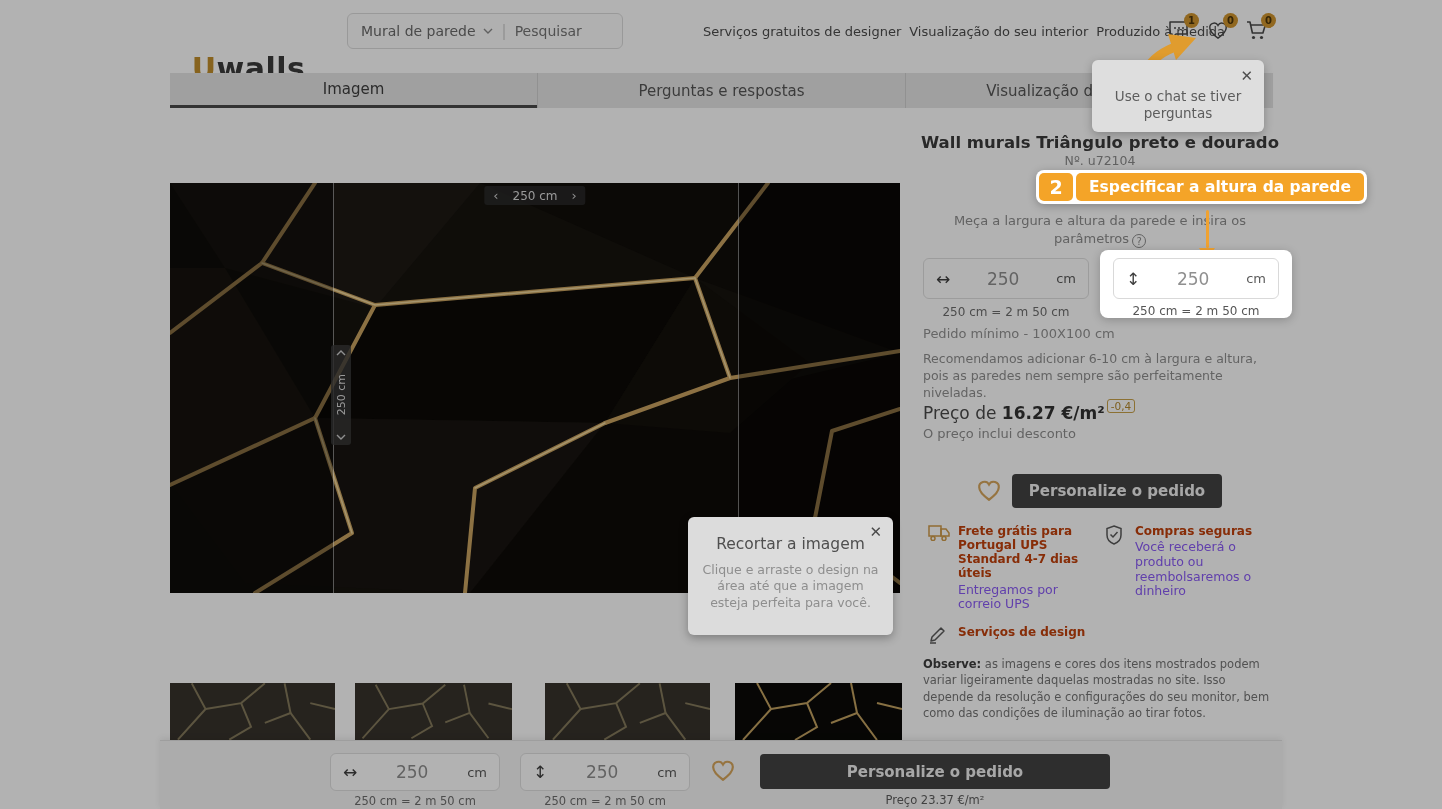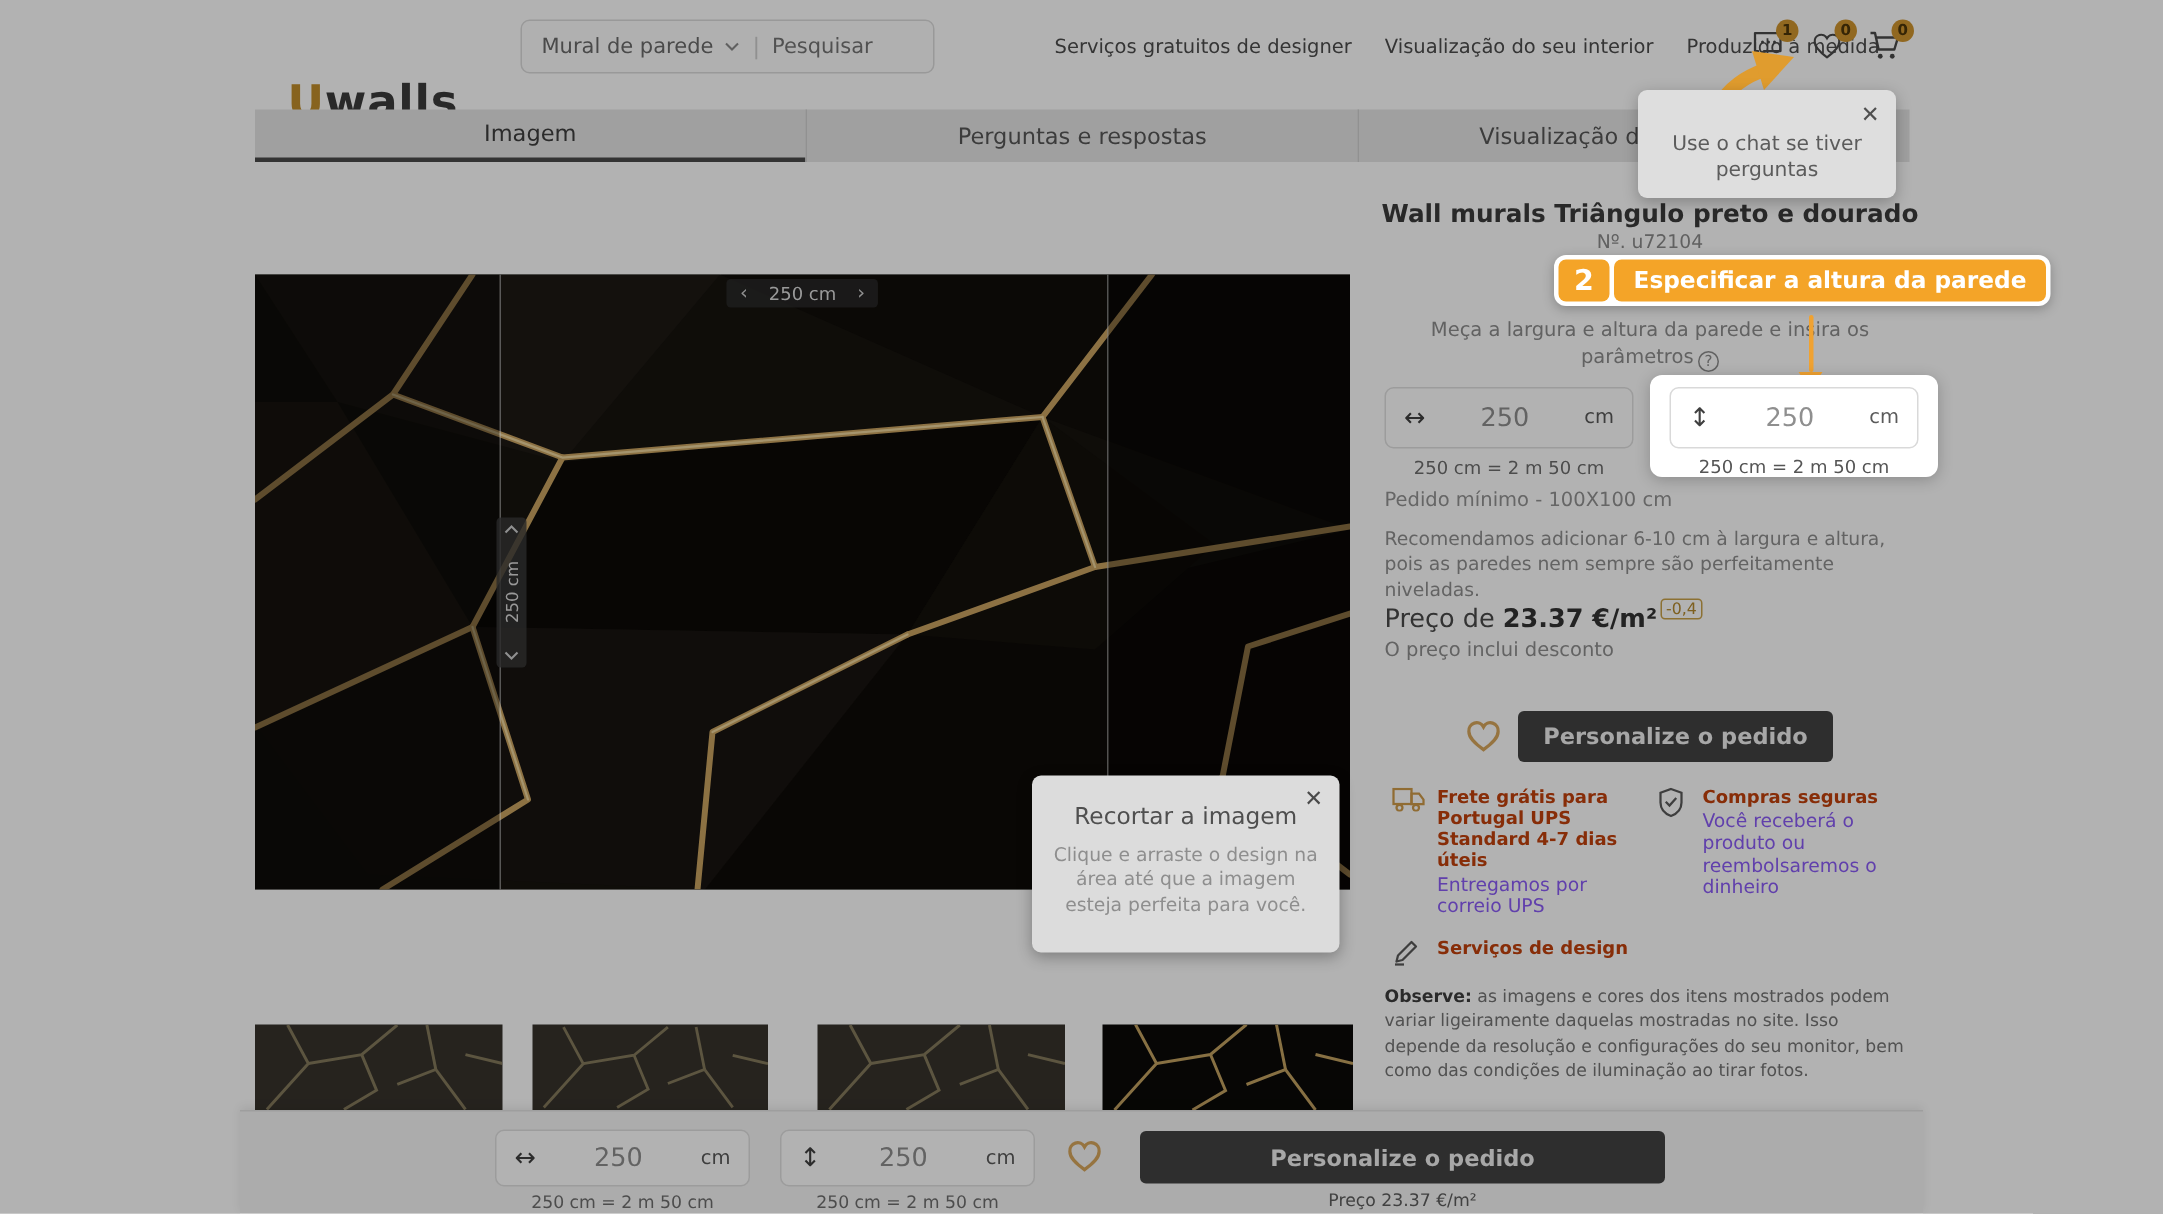--- a/index.html
+++ b/index.html
@@ -20,21 +20,21 @@
   #logo .brand { font-size:30px; font-weight:bold; color:#3b3b3b; letter-spacing:0.5px; line-height:30px;}
   #logo .brand .u { color:#c28f2c; }
   #logo .tagline { font-size:12px; color:#c2410c; margin-top:-2px; }
   #search-bar { position:absolute; left:347px; top:13px; width:276px; height:36px; border:1px solid #dcdcdc;
     border-radius:6px; background:#fdfdfd; display:flex; align-items:center; }
   #search-cat { font-size:14px; color:#6a6a6a; padding-left:13px; white-space:nowrap; cursor:pointer; display:flex; align-items:center; gap:7px;}
   .chev-down { width:10px; height:6px; }
   #search-divider { color:#cfcfcf; margin:0 8px 0 9px; font-size:15px; }
   #search-input { border:none; outline:none; background:transparent; font-size:14px; color:#8a8a8a; width:100px; font-family:inherit;}
   #search-icon { margin-left:auto; margin-right:10px; cursor:pointer; }
-  #top-nav { position:absolute; left:703px; top:24px; display:flex; gap:22px; font-size:13px; color:#4c4c4c; white-space:nowrap;}
+  #top-nav { position:absolute; left:703px; top:24px; display:flex; gap:8px; font-size:13px; color:#4c4c4c; white-space:nowrap;}
   #top-nav span { cursor:pointer; }
   .hdr-icon { position:absolute; top:20px; cursor:pointer; }
   .badge { position:absolute; top:-7px; right:-9px; min-width:15px; height:15px; border-radius:50%;
     background:#d0952f; color:#4c3509; font-size:10px; font-weight:bold; display:flex; align-items:center;
     justify-content:center; padding:0 2px;}
 
   
   #chat-tooltip { position:absolute; left:1092px; top:60px; width:172px; height:72px; background:#dedede;
     border-radius:6px; box-shadow:0 3px 10px rgba(0,0,0,0.25); text-align:center; padding-top:28px;
     font-size:13.5px; color:#5c5c5c; line-height:1.25; }
@@ -316,21 +316,21 @@
     <input value="250" style="">
     <span class="unit">cm</span>
   </div>
   <div class="conv">250 cm = 2 m 50 cm</div>
 </div>
 
 <div id="min-order">Pedido mínimo - 100X100 cm</div>
 <div id="recommend">Recomendamos adicionar 6-10 cm à largura e altura, pois as paredes nem sempre são perfeitamente niveladas.</div>
 
 <div id="price-line">
-  <span>Preço de </span><b>23.37 €/m²</b><span id="discount-badge">-0,4</span>
+  <span>Preço de </span><b>16.27 €/m²</b><span id="discount-badge">-0,4</span>
 </div>
 <div id="price-note">O preço inclui desconto</div>
 
 <svg id="fav-heart" width="26" height="24" viewBox="0 0 24 22">
   <path d="M12 20C6.5 16 3 12.8 3 8.8A4.8 4.8 0 0 1 12 6a4.8 4.8 0 0 1 9 2.8c0 4-3.5 7.2-9 11.2z" fill="none" stroke="#d7a65c" stroke-width="2"></path>
 </svg>
 <button id="cta-btn">Personalize o pedido</button>
 
 <div id="features">
   <div class="feat">

